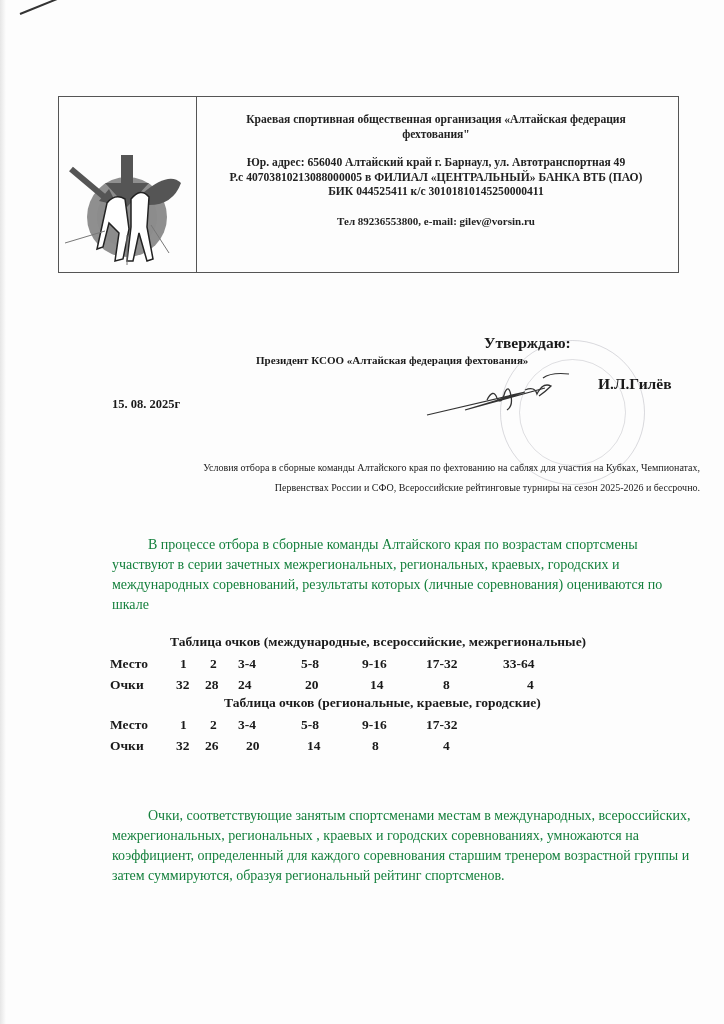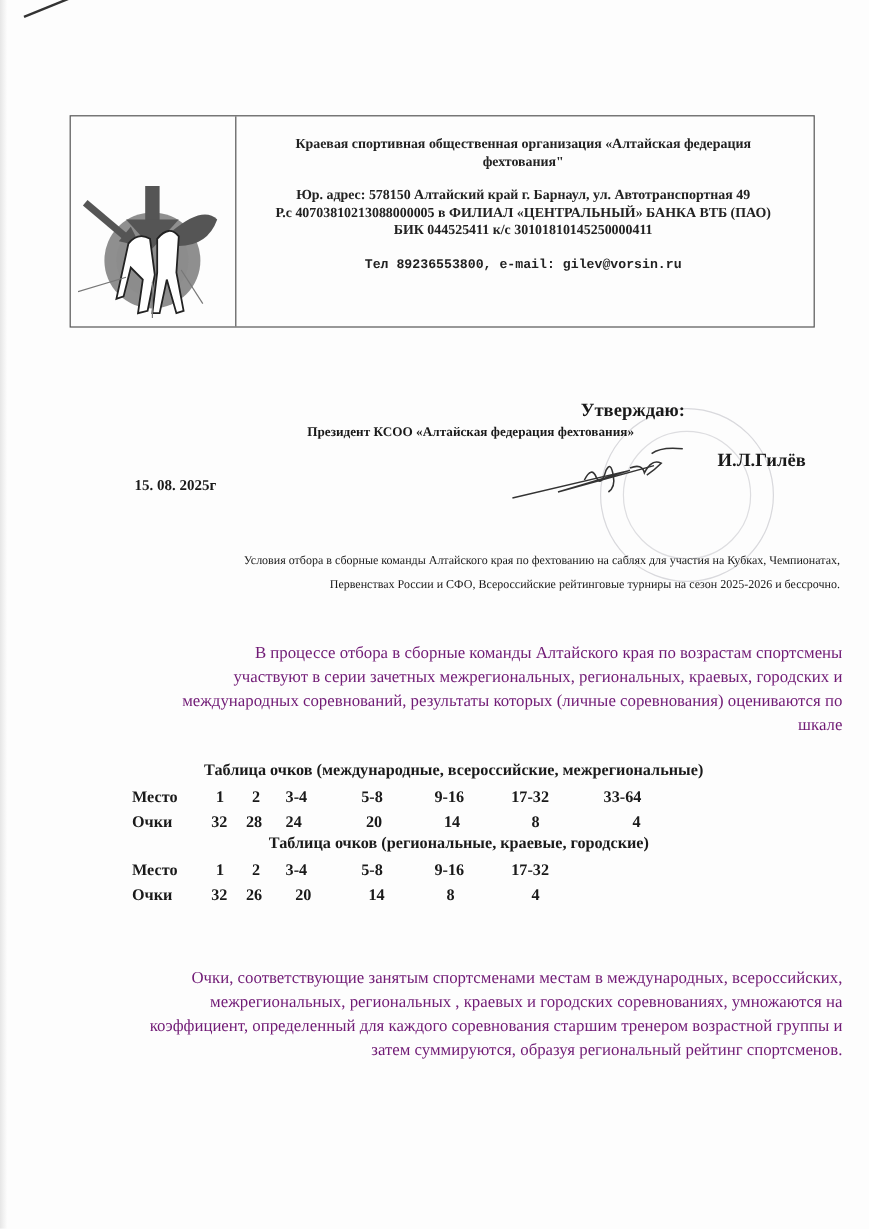--- a/index.html
+++ b/index.html
@@ -21,37 +21,37 @@
     border-right: 1.5px solid #555; box-sizing: border-box;
   }
   .logo-cell svg { position: absolute; left: 6px; top: 38px; }
   .org-info {
     position: absolute; left: 147px; top: 16px; width: 460px;
     font-family: "Liberation Serif", serif; font-weight: bold;
     font-size: 11.6px; line-height: 14.6px; color: #222; text-align: center;
   }
   .org-info .line { display: block; white-space: nowrap; }
   .org-info .gap { height: 14px; }
-  .org-info .sans { font-family: Liberation Mono, monospace; font-weight: bold; font-size: 11px; }
+  .org-info .sans { font-family: Liberation Serif, serif; font-weight: bold; font-size: 11px; }
   .approve-title { position: absolute; left: 484px; top: 334px; font-size: 15.5px; font-weight: bold; white-space: nowrap; }
   .approve-position { position: absolute; left: 256px; top: 354px; font-size: 11px; font-weight: bold; white-space: nowrap; }
   .approve-name { position: absolute; left: 598px; top: 375px; font-size: 15.5px; font-weight: bold; white-space: nowrap; }
   .signature { position: absolute; left: 425px; top: 370px; }
   .stamp { position: absolute; left: 500px; top: 340px; width: 145px; height: 145px; border-radius: 50%; border: 1.5px solid rgba(150,150,160,0.35); box-sizing: border-box; }
   .stamp::after { content: ""; position: absolute; left: 18px; top: 18px; right: 18px; bottom: 18px; border-radius: 50%; border: 1px solid rgba(150,150,160,0.3); }
 
   .doc-date { position: absolute; left: 112px; top: 397px; font-size: 12.5px; font-weight: bold; }
 
   .doc-title {
     position: absolute; left: 112px; top: 458px; width: 588px;
     font-size: 10px; font-weight: normal; line-height: 20px; text-indent: 36px; text-align: right;
   }
   .para {
     position: absolute; left: 112px; width: 590px;
-    font-size: 14px; line-height: 20px; text-indent: 36px; color: #701a75; text-align: right;
+    font-size: 14px; line-height: 20px; text-indent: 36px; color: #15803d;
   }
   .para1 { top: 535px; }
   .para2 { top: 806px; }
 
   .pts-table { position: absolute; left: 0; top: 0; width: 724px; font-weight: bold; font-size: 13.5px; }
   .pts-caption { position: absolute; white-space: nowrap; }
   .pts-cell { position: absolute; white-space: nowrap; }
 </style>
 </head>
 <body>
@@ -73,21 +73,21 @@
       <path d="M66 64 q10 -12 18 -2 l-2 30 l6 32 l-6 2 l-8 -28 l-6 28 l-6 0 l4 -34 z" fill="#fff" stroke="#222" stroke-width="1.5"></path>
       <line x1="0" y1="108" x2="40" y2="96" stroke="#777" stroke-width="1"></line>
       <line x1="86" y1="90" x2="104" y2="118" stroke="#777" stroke-width="1"></line>
       <line x1="62" y1="100" x2="62" y2="130" stroke="#777" stroke-width="1"></line>
     </svg>
   </div>
   <div class="org-info">
     <span class="line">Краевая спортивная общественная организация «Алтайская федерация</span>
     <span class="line">фехтования"</span>
     <div class="gap"></div>
-    <span class="line">Юр. адрес: 578150 Алтайский край г. Барнаул, ул. Автотранспортная 49</span>
+    <span class="line">Юр. адрес: 656040 Алтайский край г. Барнаул, ул. Автотранспортная 49</span>
     <span class="line">Р.с 40703810213088000005 в ФИЛИАЛ «ЦЕНТРАЛЬНЫЙ» БАНКА ВТБ (ПАО)</span>
     <span class="line">БИК 044525411 к/с 30101810145250000411</span>
     <div class="gap"></div>
     <span class="line sans">Тел 89236553800,  e-mail: gilev@vorsin.ru</span>
   </div>
 </div>
 
 <div class="stamp"></div>
 <div class="approve-title">Утверждаю:</div>
 <div class="approve-position">Президент КСОО «Алтайская федерация фехтования»</div>

